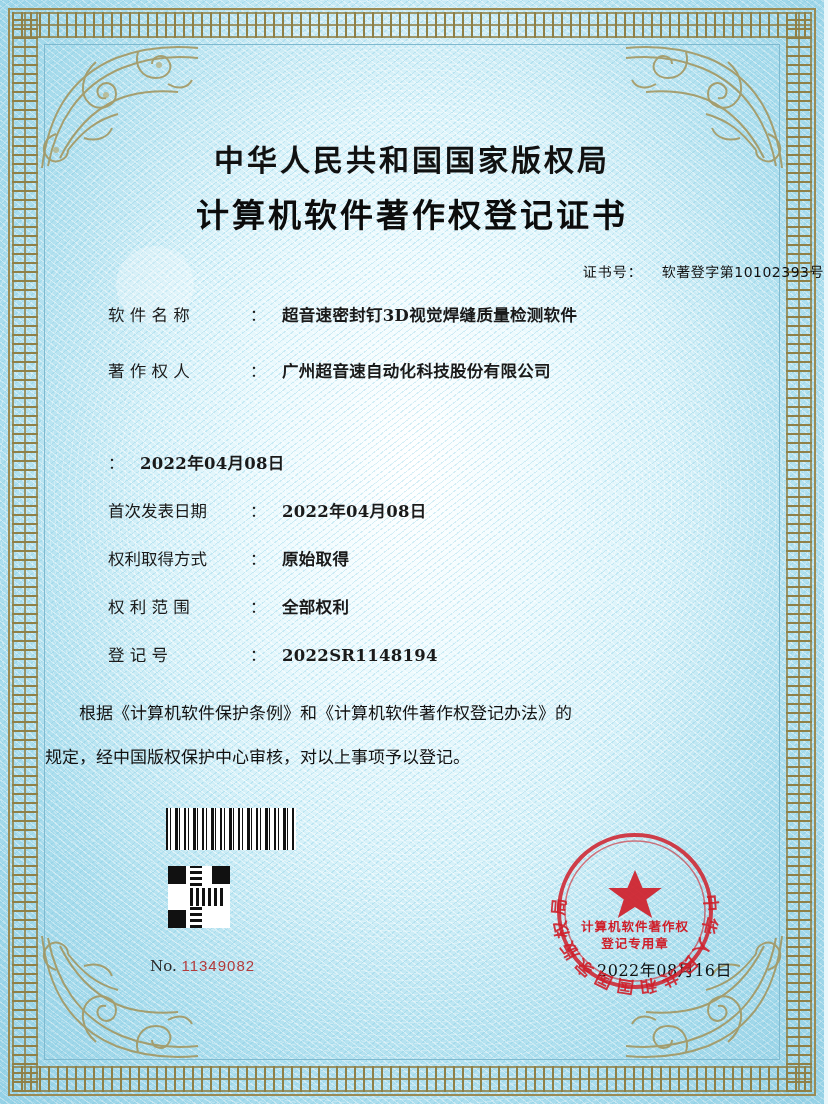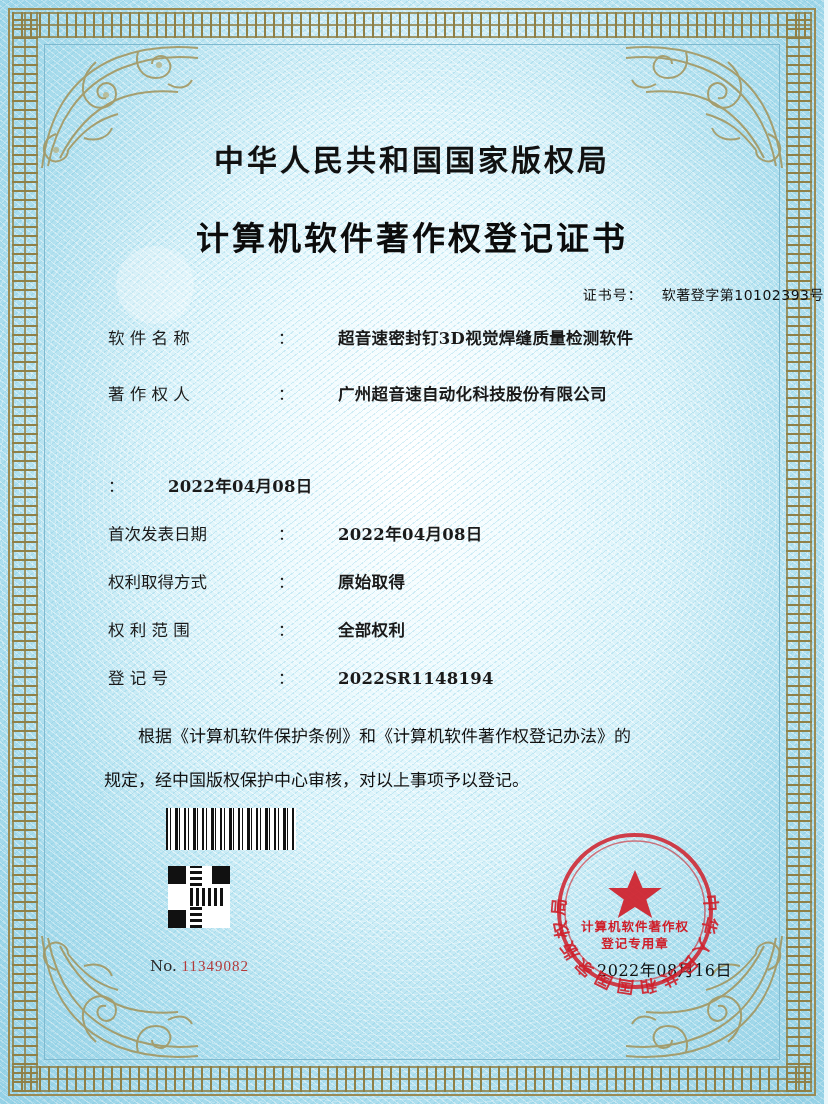--- a/index.html
+++ b/index.html
@@ -92,21 +92,21 @@
     letter-spacing:3px;
     margin-top:136px;
     color:#111;
   }
   .cert-title{
     text-align:center;
     font-family:"DejaVu Serif","Liberation Serif",serif;
     font-weight:bold;
     font-size:33px;
     letter-spacing:3px;
-    margin-top:32px;
+    margin-top:9px;
     color:#0c0c0c;
   }
   .cert-no-row{
     margin-top:24px;
     text-align:right;
     font-size:14px;
     letter-spacing:.5px;
     color:#111;
   }
   .cert-no-row .lbl{letter-spacing:1px;}
@@ -116,21 +116,20 @@
     margin-top:22px;
     padding-left:108px;
     padding-right:80px;
   }
   .field{
     display:flex;
     align-items:flex-end;
     margin-bottom:0;
     font-size:16px;
     line-height:26px;
-    gap:28px;
   }
   .field .label{
     width:142px;
     flex:0 0 142px;
     font-family:"DejaVu Serif","Liberation Serif",serif;
     font-size:16.5px;
     white-space:nowrap;
     letter-spacing:0px;
   }
   .field .colon{
@@ -145,21 +144,21 @@
     font-weight:600;
     letter-spacing:.3px;
   }
   .value .line2{display:block;font-family:"DejaVu Sans Mono","Liberation Mono",monospace;font-size:15px;font-weight:600;letter-spacing:1px;}
 
   .gap-a{height:44px;}
   .block-b .field{margin-bottom:22px;}
 
   .statement{
     margin-top:16px;
-    padding-left:104px;
+    padding-left:45px;
     padding-right:92px;
     font-family:"DejaVu Serif","Liberation Serif",serif;
     font-size:17px;
     line-height:44px;
     text-align:justify;
     color:#111;
   }
   .statement p{margin:0;}
   .statement .indent{text-indent:34px;}
 
@@ -186,21 +185,21 @@
       linear-gradient(#111,#111) 6px 50px/6px 6px no-repeat,
       repeating-linear-gradient(90deg,#111 0 3px,#fff 3px 6px) 22px 22px/34px 18px no-repeat,
       repeating-linear-gradient(0deg,#111 0 3px,#fff 3px 6px) 22px 0/12px 62px no-repeat,
       #fff;
   }
   .serial{
     position:absolute;left:150px;top:957px;
     font-family:"DejaVu Serif","Liberation Serif",serif;
     font-size:15px;color:#2b2b2b;
   }
-  .serial .num{color:#b33a3a;font-family:Liberation Serif, serif;letter-spacing:1px;}
+  .serial .num{color:#b33a3a;font-family:Liberation Sans, sans-serif;letter-spacing:1px;}
   .issue-date{
     position:absolute;right:92px;top:957px;
     font-family:"DejaVu Serif","Liberation Serif",serif;
     font-size:16px;color:#111;letter-spacing:.5px;
   }
 
   
   .seal{
     position:absolute;right:100px;top:822px;
     width:178px;height:178px;

